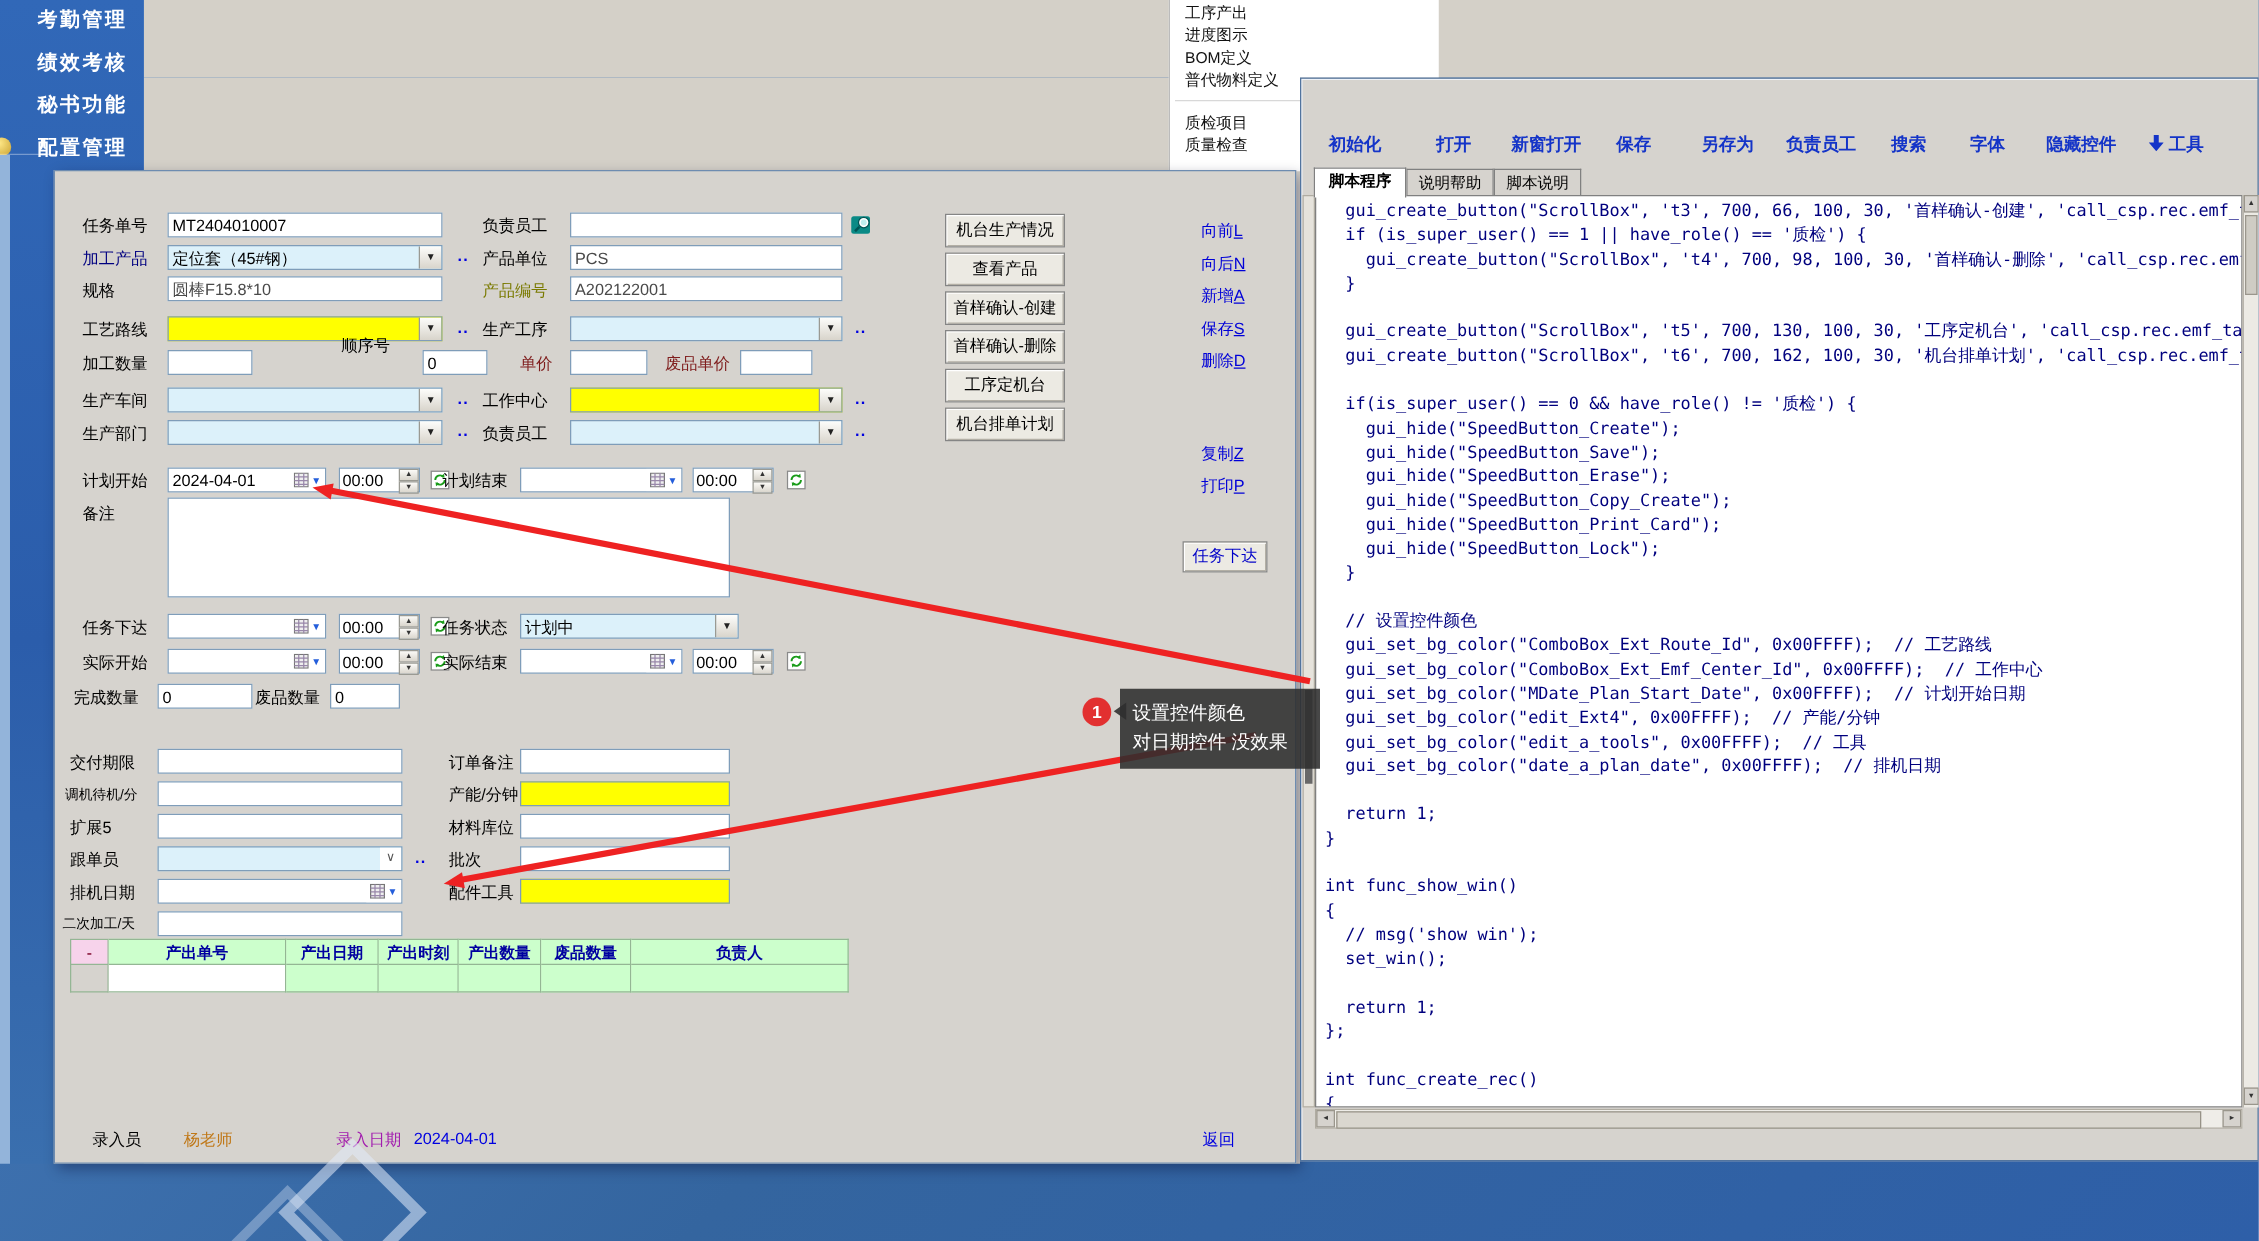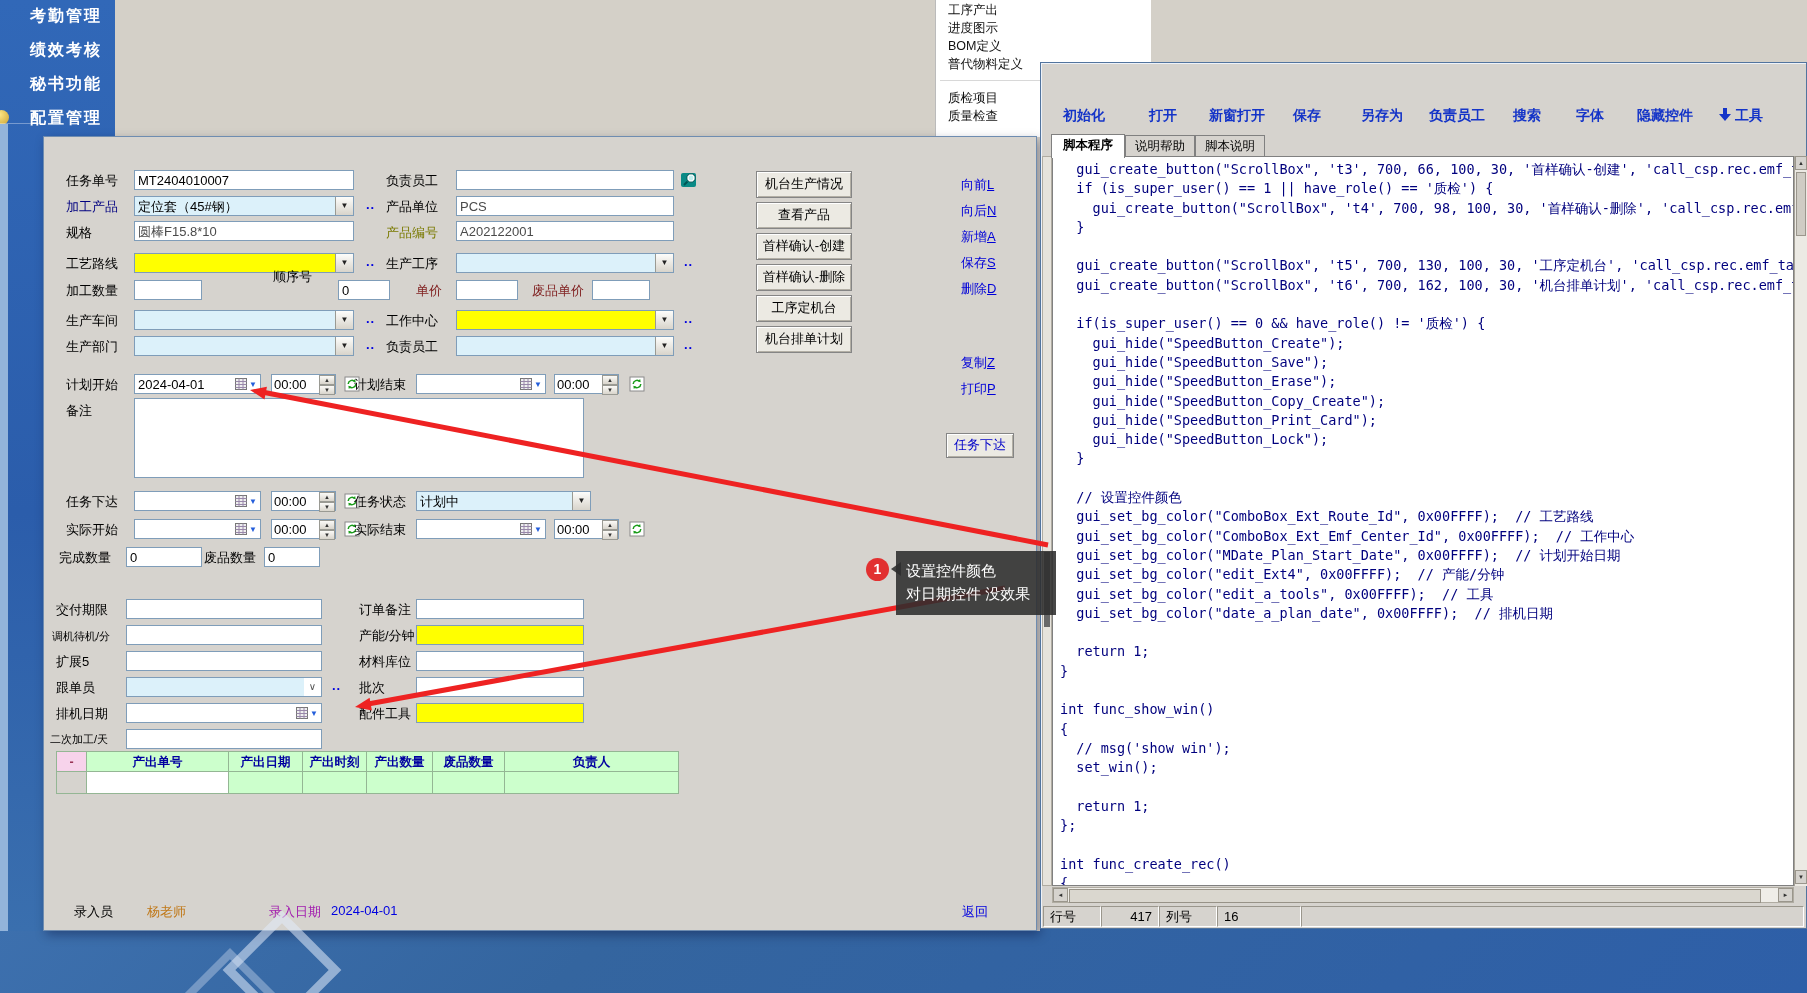--- a/index.html
+++ b/index.html
@@ -541,27 +541,20 @@
   <div id="rsb">
     <span class="arr" style="top:0">▲</span>
     <div class="thumb"></div>
     <span class="arr" style="top:714px">▼</span>
   </div>
   <div id="hsb">
     <span class="arr" style="left:0">◄</span>
     <div class="thumb"></div>
     <span class="arr" style="left:725px">►</span>
   </div>
-  <div style="position:absolute;left:2px;top:843px;width:761px;height:22px">
-    <span class="scell" style="left:0;width:58px">行号</span>
-    <span class="scell" style="left:58px;width:58px;text-align:right">417</span>
-    <span class="scell" style="left:116px;width:58px">列号</span>
-    <span class="scell" style="left:174px;width:84px">16</span>
-    <span class="scell" style="left:258px;width:503px"></span>
-  </div>
 </div>
 
 <svg id="arrows">
   <line x1="1048" y1="545" x2="262" y2="392" stroke="#EE2222" stroke-width="5"></line>
   <polygon points="250,390 266.9,386.7 264.5,399.5" fill="#EE2222"></polygon>
   <line x1="1005" y1="588" x2="368" y2="704" stroke="#EE2222" stroke-width="5"></line>
   <polygon points="355,707 369.6,697.7 371.9,710.5" fill="#EE2222"></polygon>
 </svg>
 <div id="badge">1</div>
 <div id="tipnotch"></div>

